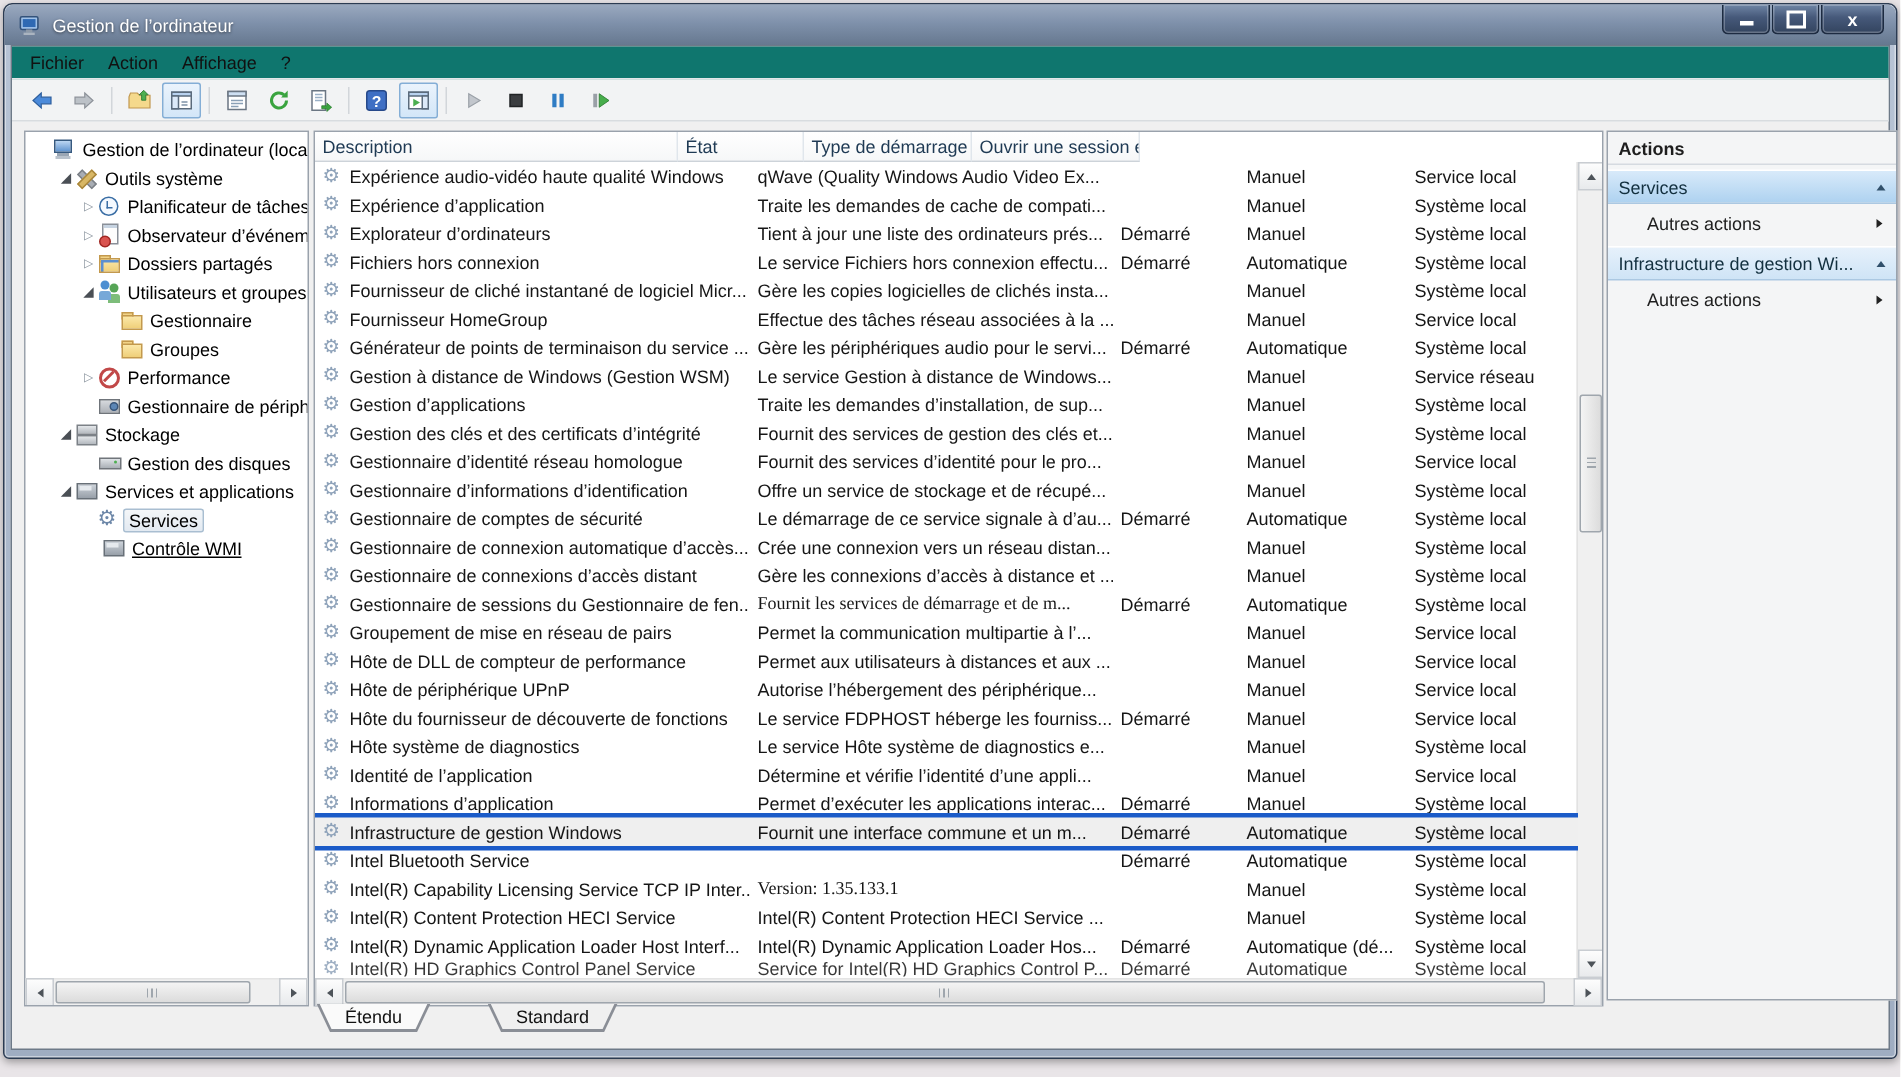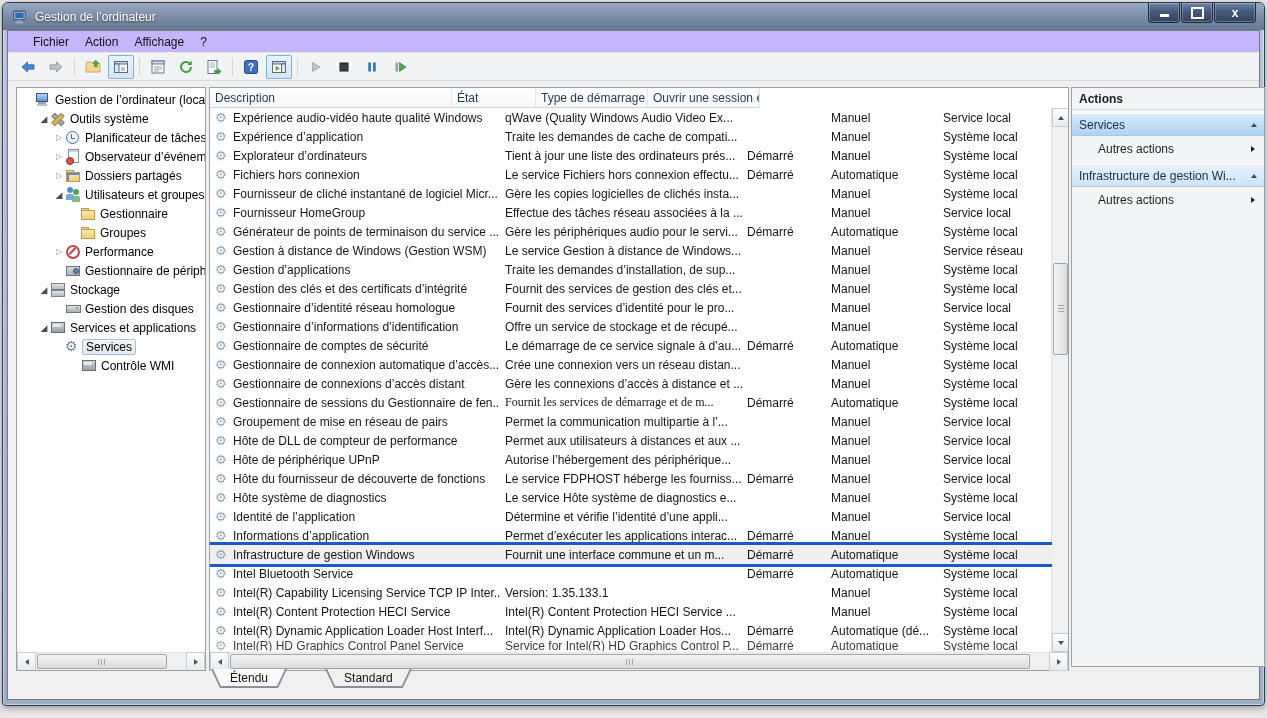--- a/index.html
+++ b/index.html
@@ -22,21 +22,21 @@
     border-radius:0 0 4px 4px;color:#fff;cursor:default;box-shadow:inset 0 0 0 1px rgba(255,255,255,.25);}
   .win-btn.close{width:40px;}
   .glyph-min{width:9px;height:3px;background:#fff;margin-top:6px;}
   .glyph-max{width:9px;height:8px;border:2px solid #fff;}
   .glyph-close{color:#fff;font-weight:bold;font-size:12px;line-height:1;}
 
   .client{position:absolute;left:4px;right:4px;top:27px;bottom:5px;background:#f0f0f0;
     border:1px solid #6e7a88;}
 
   
-  .menubar{height:21px;display:flex;align-items:center;background:#c4b5fd;border-bottom:1px solid #e3e6e9;padding-left:17px;}
+  .menubar{height:21px;display:flex;align-items:center;background:#0f766e;border-bottom:1px solid #e3e6e9;padding-left:4px;}
   .menu-item{padding:2px 8px;color:#111;}
   .toolbar{height:27px;display:flex;align-items:center;background:#f2f3f4;border-bottom:1px solid #d8dcdf;padding-left:6px;}
   .tb-btn{width:24px;height:22px;display:flex;align-items:center;justify-content:center;border:1px solid transparent;border-radius:2px;margin:0 1px;}
   .tb-btn svg{width:16px;height:16px;display:block;}
   .tb-btn.pressed{background:linear-gradient(#eaf3fc,#d3e6f8);border-color:#84aed6;}
   .tb-sep{width:1px;height:18px;background:#d2d6da;margin:0 4px;}
 
   .content{position:absolute;left:0;right:0;top:49px;bottom:0;}
 
   
@@ -361,21 +361,21 @@
               <div class="trow" style="padding-left: 21px;">
                 <span class="exp open">◢</span>
                 <span class="ti ti-wmi"></span>
                 <span class="tlabel">Services et applications</span>
               </div>
               <div class="trow sel" style="padding-left: 36px;">
                 <span class="exp"></span>
                 <span class="ti ti-gear"></span>
                 <span class="tlabel">Services</span>
               </div>
-              <div class="trow" style="padding-left: 52px;">
+              <div class="trow" style="padding-left: 39px; text-decoration: underline;">
                 <span class="exp"></span>
                 <span class="ti ti-wmi"></span>
                 <span class="tlabel">Contrôle WMI</span>
               </div>
             </div>
           <div class="hscroll">
             <div class="sb-btn">
                 <span class="tri tri-left"></span>
               </div>
             <div class="sb-track">
@@ -852,21 +852,21 @@
                   </div>
                   <div class="lcell" style="width: 112px;">
                     <span>Système local</span>
                   </div>
                 </div>
                 <div class="lrow">
                   <div class="lcell" style="width: 290px;">
                     <span class="row-gear">⚙</span>
                     <span>Intel(R) Capability Licensing Service TCP IP Inter...</span>
                   </div>
-                  <div class="lcell" style="width: 242px;">
+                  <div class="lcell" style="width: 242px; font-family: Liberation Serif, serif;">
                     <span>Version: 1.35.133.1</span>
                   </div>
                   <div class="lcell" style="width: 84px;">
                     <span></span>
                   </div>
                   <div class="lcell" style="width: 112px;">
                     <span>Manuel</span>
                   </div>
                   <div class="lcell" style="width: 112px;">
                     <span>Système local</span>

